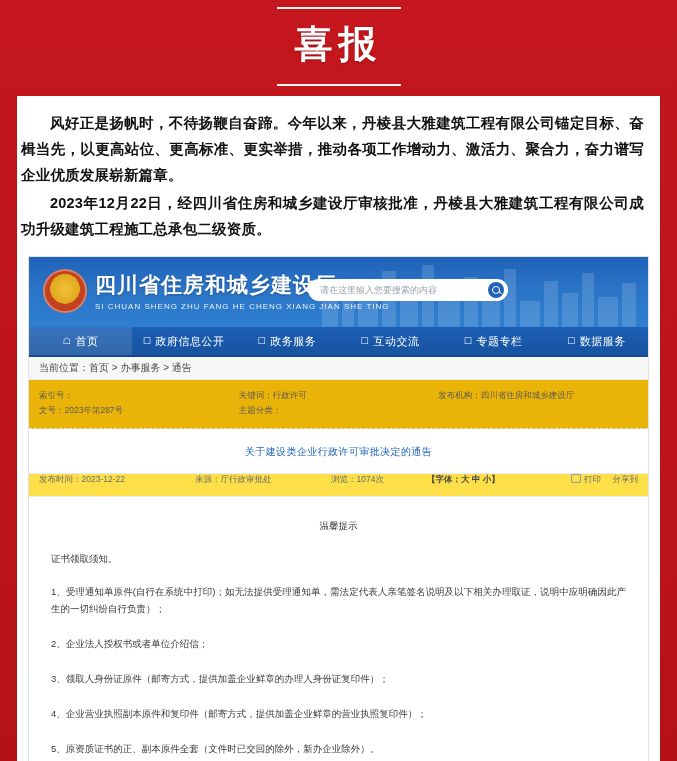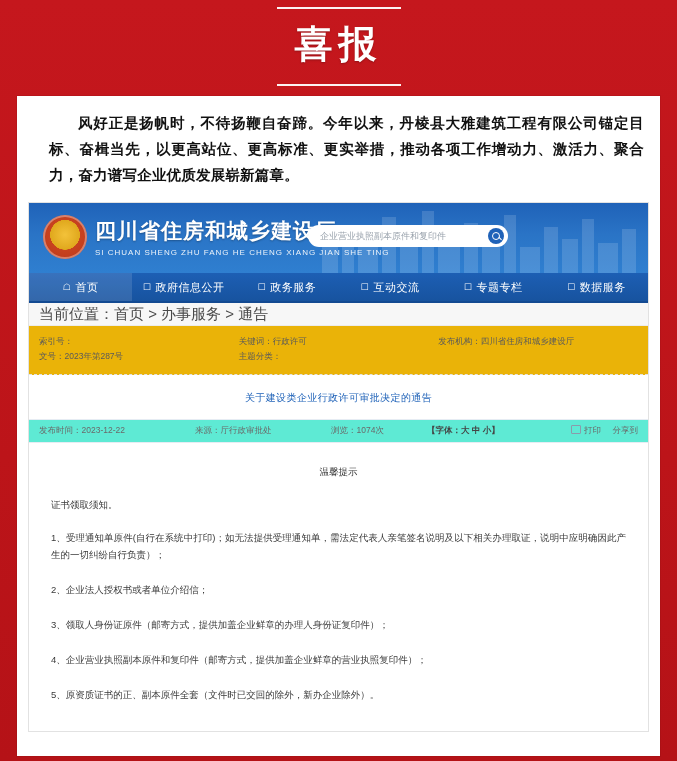--- a/index.html
+++ b/index.html
@@ -50,21 +50,21 @@
   .card {
     position: absolute;
     left: 17px;
     top: 96px;
     width: 643px;
     min-height: 660px;
     background: #ffffff;
     box-shadow: 0 0 0 1px rgba(0,0,0,.05);
   }
   .intro {
-    padding: 14px 16px 6px 32px;
+    padding: 14px 16px 6px 4px;
   }
   .intro p {
     margin: 0 0 2px 0;
     font-size: 14.5px;
     line-height: 26px;
     color: #111111;
     font-weight: bold;
     text-align: justify;
     text-indent: 2em;
     letter-spacing: .2px;
@@ -189,21 +189,21 @@
   .nav-item.active {
     background: rgba(255,255,255,.12);
   }
 
   
   .crumb {
     height: 22px;
     display: flex;
     align-items: center;
     padding-left: 10px;
-    font-size: 15px;
+    font-size: 10px;
     color: #4a4a4a;
     background: #f7f7f7;
     border-bottom: 1px solid #ececec;
   }
 
   
   .meta {
     display: flex;
     font-size: 8.5px;
     color: #5a5a5a;
@@ -217,24 +217,23 @@
   .doc-title {
     text-align: center;
     color: #1f62b8;
     font-size: 10px;
     padding: 16px 10px 14px 10px;
     letter-spacing: .4px;
   }
 
   .subbar {
     display: flex;
-    align-items: center;
     font-size: 8.5px;
     color: #6a6a6a;
-    background: #5eead4;
+    background: #fde047;
     border-top: 1px solid #e6ecf3;
     border-bottom: 1px solid #e6ecf3;
     height: 22px;
     padding: 0 10px;
     gap: 6px;
   }
   .subbar .s1 { width: 150px; }
   .subbar .s2 { width: 130px; }
   .subbar .s3 { width: 90px; }
   .subbar .s4 { width: 110px; font-weight: bold; color: #444; }
@@ -274,20 +273,21 @@
   <div class="banner">
     <div class="banner-rule top"></div>
     <div class="banner-title">喜报</div>
     <div class="banner-rule bottom"></div>
   </div>
 
   <div class="card">
 
     <div class="intro">
       <p>风好正是扬帆时，不待扬鞭自奋蹄。今年以来，丹棱县大雅建筑工程有限公司锚定目标、奋楫当先，以更高站位、更高标准、更实举措，推动各项工作增动力、激活力、聚合力，奋力谱写企业优质发展崭新篇章。</p>
+      <p>2023年12月22日，经四川省住房和城乡建设厅审核批准，丹棱县大雅建筑工程有限公司成功升级建筑工程施工总承包二级资质。</p>
     </div>
 
     <div class="shot">
 
       <div class="site-head">
         <div class="skyline">
           <i style="left:4px;width:16px;height:34px"></i>
           <i style="left:24px;width:12px;height:48px"></i>
           <i style="left:40px;width:20px;height:28px"></i>
           <i style="left:64px;width:14px;height:56px"></i>
@@ -303,21 +303,21 @@
           <i style="left:264px;width:12px;height:54px"></i>
           <i style="left:280px;width:20px;height:30px"></i>
           <i style="left:304px;width:14px;height:44px"></i>
         </div>
         <div class="emblem"></div>
         <div class="site-name">
           <div class="cn">四川省住房和城乡建设厅</div>
           <div class="py">SI CHUAN SHENG ZHU FANG HE CHENG XIANG JIAN SHE TING</div>
         </div>
         <div class="searchbox">
-          <div class="ph">企业营业执照副本原件和复印件</div>
+          <div class="ph">请在这里输入您要搜索的内容</div>
           <div class="mag"></div>
         </div>
       </div>
 
       <div class="site-nav">
         <div class="nav-item active">
           <span class="ni">☖</span>
           <span>首页</span>
         </div>
         <div class="nav-item">

